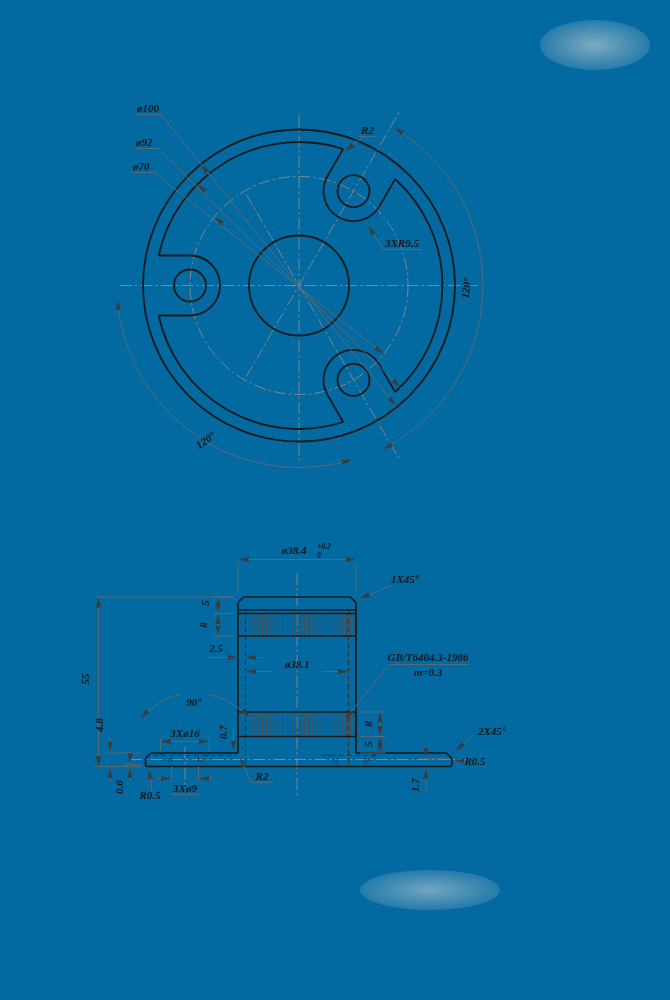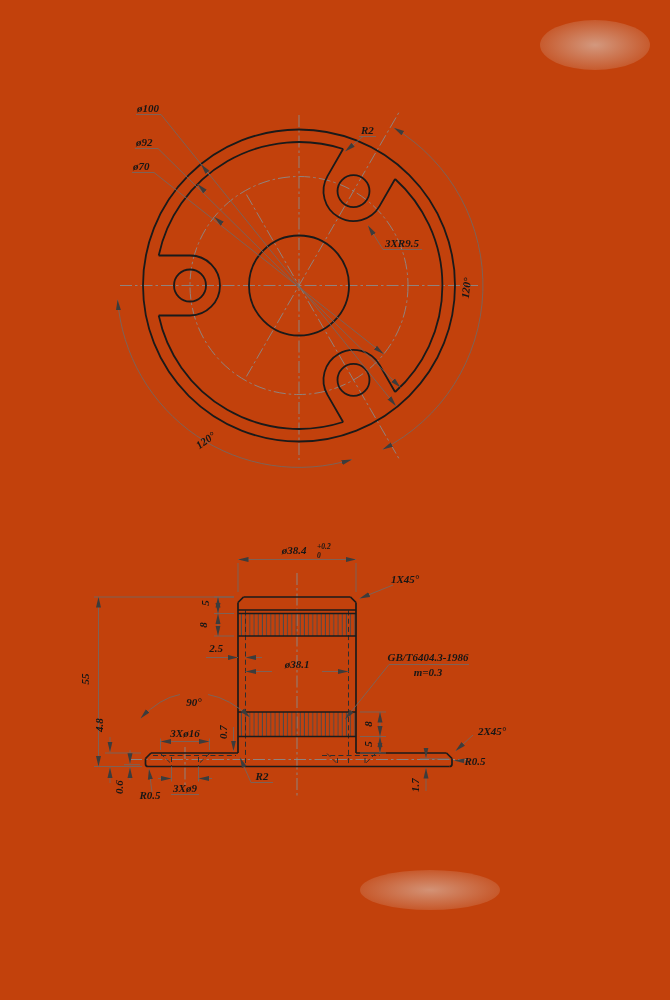--- a/index.html
+++ b/index.html
@@ -1,16 +1,16 @@
 <!DOCTYPE html>
 <html><head>
 <meta charset="utf-8">
 <style>
   html,body{margin:0;padding:0;background:#ffffff;}
-  .sheet{position:relative;width:670px;height:1000px;background:#c2410c;overflow:hidden;
+  .sheet{position:relative;width:670px;height:1000px;background:#0369a1;overflow:hidden;
          font-family:"Liberation Serif", serif;}
   svg{display:block}
   .smudge{position:absolute;border-radius:50%;pointer-events:none;}
   .s1{left:540px;top:20px;width:110px;height:50px;
       background:radial-gradient(ellipse at center, rgba(225,224,220,.55), rgba(255,255,255,0));}
   .s2{left:360px;top:870px;width:140px;height:40px;
       background:radial-gradient(ellipse at center, rgba(228,227,223,.5), rgba(255,255,255,0));}
   text{font-family:"Liberation Serif", serif;font-style:italic;font-weight:bold;
        fill:#161616;}
   .t{font-size:11px;}

